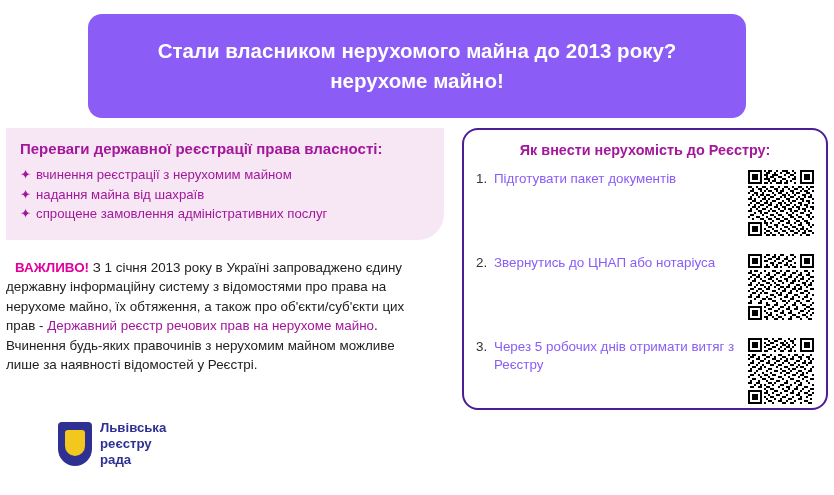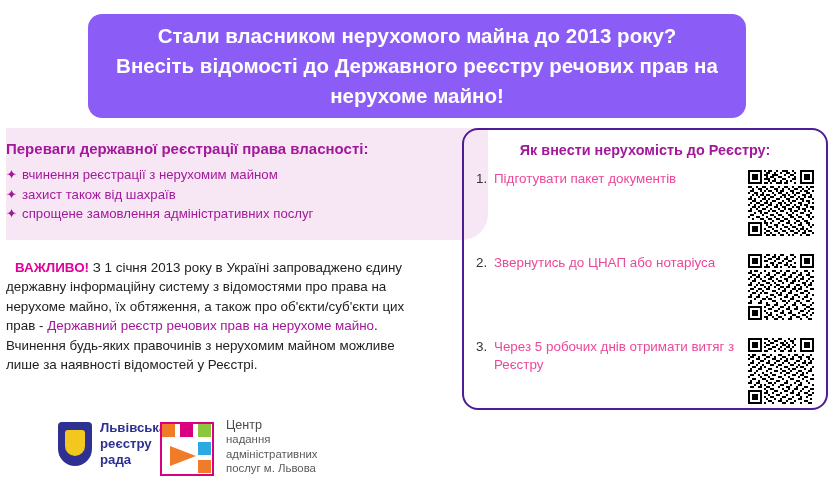--- a/index.html
+++ b/index.html
@@ -38,26 +38,26 @@
     line-height: 30px;
     text-align: center;
     white-space: nowrap;
   }
 
   
   .adv-card {
     position: absolute;
     left: 6px;
     top: 128px;
-    width: 482px;
+    width: 438px;
     height: 112px;
     background: #f7e7f5;
     border-radius: 0 0 26px 0;
     box-sizing: border-box;
-    padding: 12px 14px 8px 0;
+    padding: 12px 14px 8px 14px;
   }
   .adv-title {
     color: #a3189b;
     font-size: 15px;
     font-weight: bold;
     margin-bottom: 8px;
   }
   .adv-item {
     color: #a3189b;
     font-size: 13.2px;
@@ -118,21 +118,21 @@
     min-height: 66px;
   }
   .reg-step-num {
     color: #333333;
     font-size: 13.4px;
     line-height: 18px;
     width: 18px;
     flex: none;
   }
   .reg-step-text {
-    color: #ec4899;
+    color: #8b5cf6;
     font-size: 13.4px;
     line-height: 18px;
     flex: 1 1 auto;
     padding-right: 6px;
   }
   .qr {
     width: 66px;
     height: 66px;
     flex: none;
   }
@@ -222,34 +222,33 @@
   .cnap-text .first {
     font-size: 12.6px;
     color: #4a4a4a;
   }
 </style>
 </head>
 <body>
 
 <div class="header">
   <div class="header-line">Стали власником нерухомого майна до 2013 року?</div>
-  <div class="header-line">Внесіть відомості до Державного реєстру речових прав на</div>
   <div class="header-line">нерухоме майно!</div>
 </div>
 
 <div class="adv-card">
   <div class="adv-title">Переваги державної реєстрації права власності:</div>
 
   <div class="adv-item">
     <span class="adv-bullet">✦</span>
     <span>вчинення реєстрації з нерухомим майном</span>
   </div>
   <div class="adv-item">
     <span class="adv-bullet">✦</span>
-    <span>захист також від шахраїв</span>
+    <span>надання майна від шахраїв</span>
   </div>
   <div class="adv-item">
     <span class="adv-bullet">✦</span>
     <span>спрощене замовлення адміністративних послуг</span>
   </div>
 </div>
 
 <div class="important">
   <span class="kw">ВАЖЛИВО!</span><span> З 1 січня 2013 року в Україні запроваджено єдину державну інформаційну систему з відомостями про права на нерухоме майно, їх обтяження, а також про об'єкти/суб'єкти цих прав - </span><span class="hl">Державний реєстр речових прав на нерухоме майно</span><span>.  Вчинення будь-яких правочинів з нерухомим майном можливе лише за наявності відомостей у Реєстрі.</span>
 </div>
@@ -1001,31 +1000,14 @@
     <div class="shield">
       <div class="lion"></div>
     </div>
     <div class="lviv-text">
       <div>Львівська</div>
       <div>реєстру</div>
       <div>рада</div>
     </div>
   </div>
 
-  <div class="cnap-logo">
-    <div class="cnap-mark">
-      <div class="frame"></div>
-      <div class="sq" style="left:4px;top:4px;background:#f07c29;"></div>
-      <div class="sq" style="left:22px;top:4px;background:#d8007f;"></div>
-      <div class="sq" style="left:40px;top:4px;background:#8cc63e;"></div>
-      <div class="sq" style="left:40px;top:22px;background:#29abe2;"></div>
-      <div class="sq" style="left:40px;top:40px;background:#f07c29;"></div>
-      <div class="cnap-arrow"></div>
-    </div>
-    <div class="cnap-text">
-      <div class="first">Центр</div>
-      <div>надання</div>
-      <div>адміністративних</div>
-      <div>послуг м. Львова</div>
-    </div>
-  </div>
 
 </div>
 
 </body></html>

